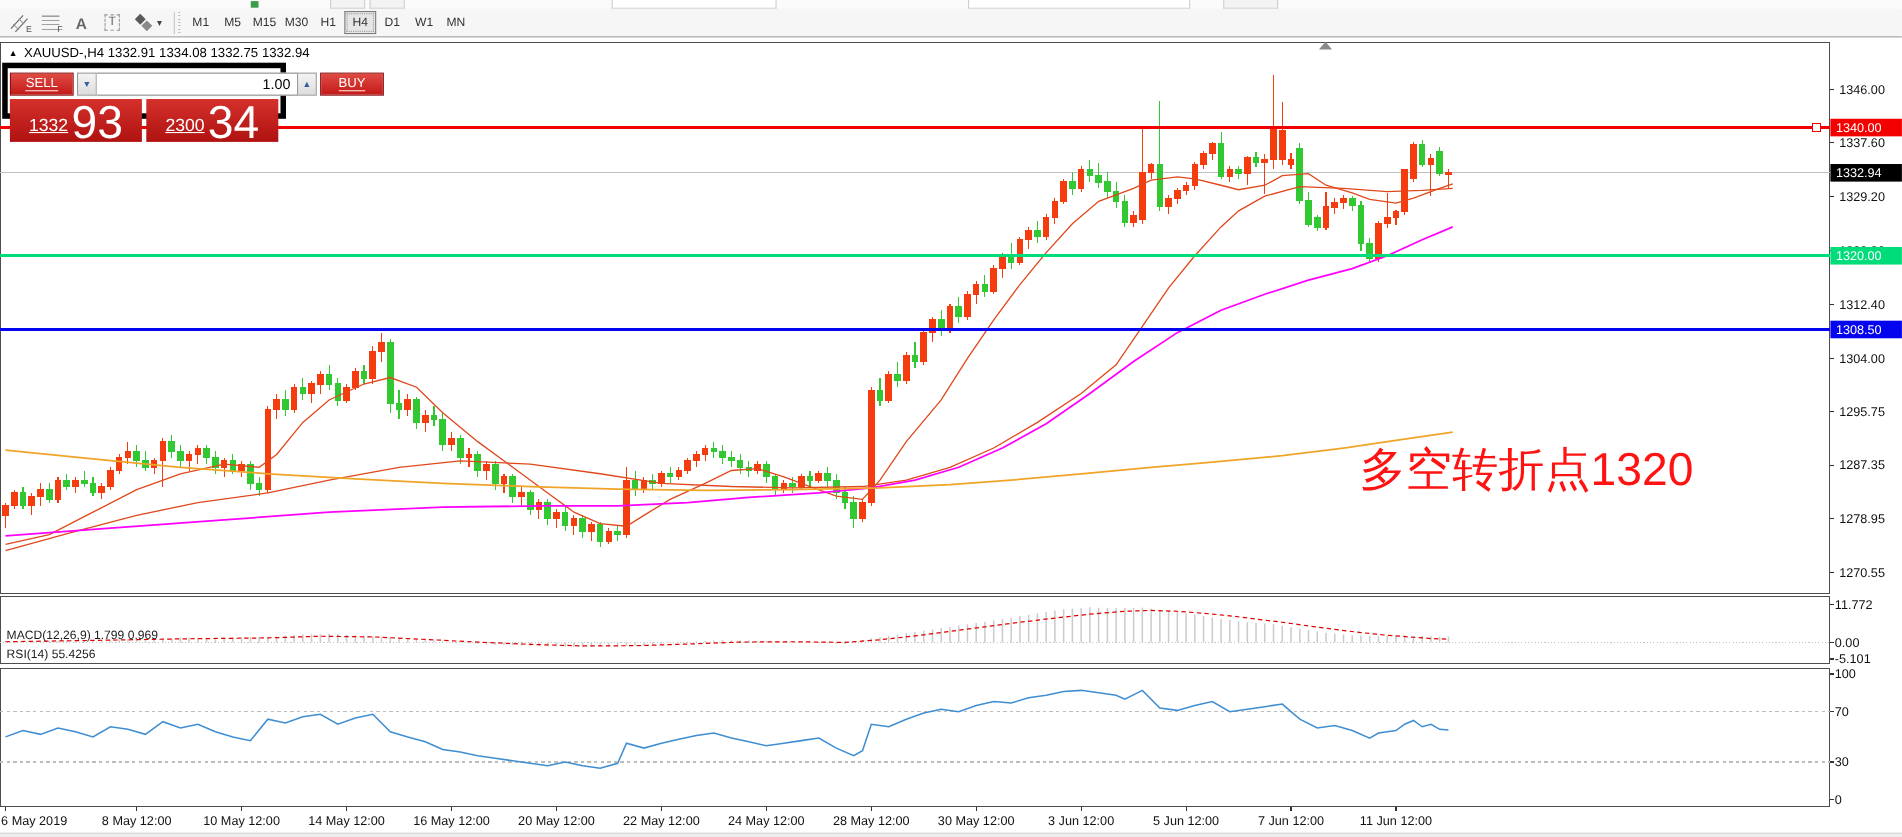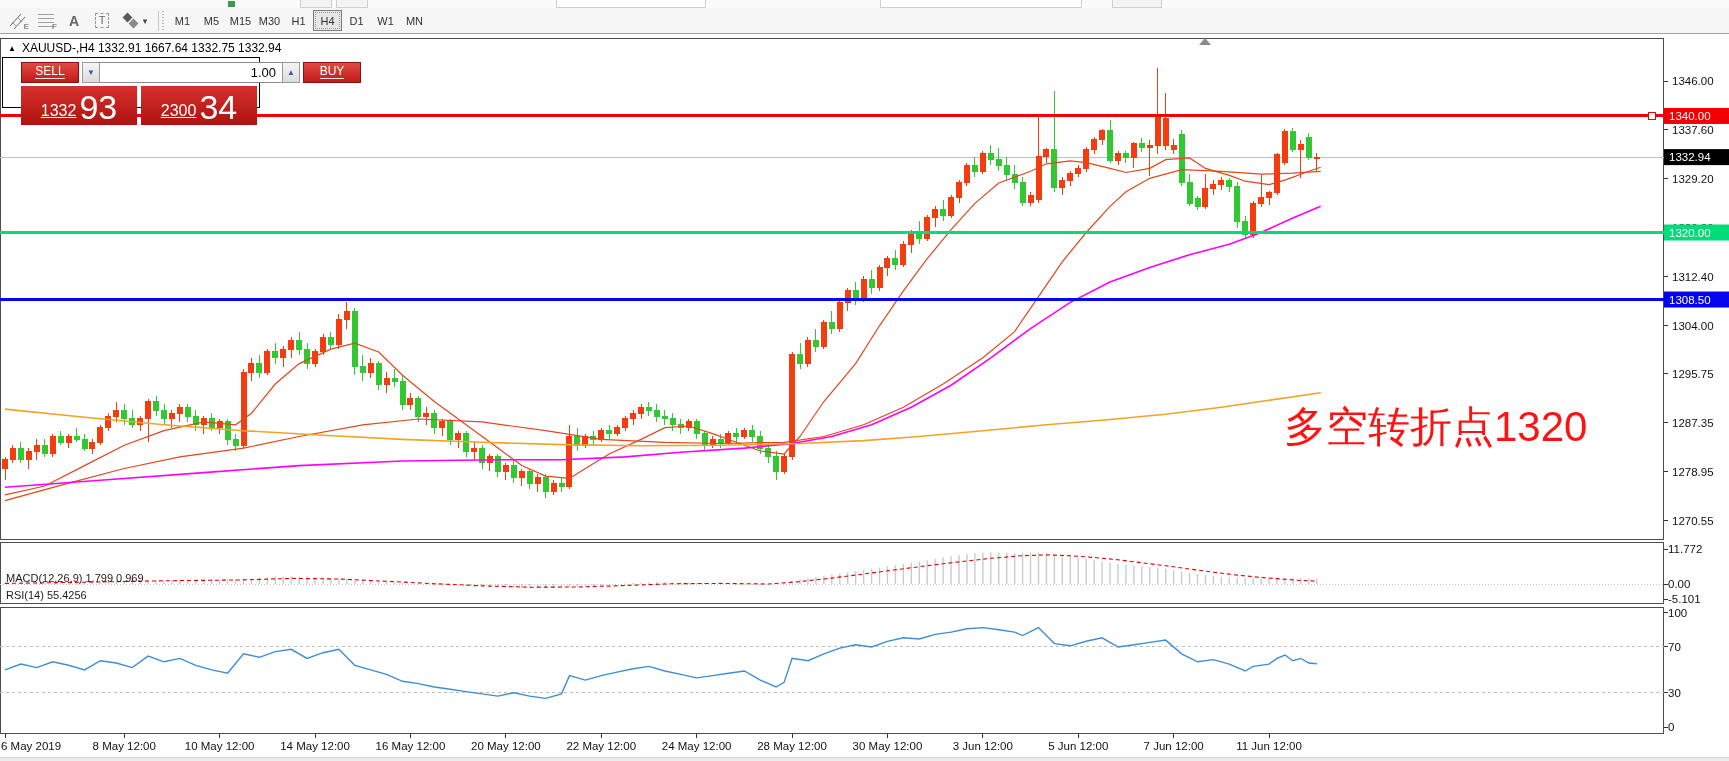--- a/index.html
+++ b/index.html
@@ -25,39 +25,39 @@
   .sep{width:1px;height:20px;background:#c9c9c9;margin:0 3px 0 6px;}
   .grip{width:5px;height:20px;margin-right:4px;background:repeating-linear-gradient(#bbb 0 1px,transparent 1px 3px);width:2px;}
   .tf{min-width:29px;height:21px;display:flex;align-items:center;justify-content:center;
       font-size:11px;color:#333;border:1px solid transparent;box-sizing:border-box;}
   .tf.active{background:#e6e6e6;border:1px solid #7d7d7d;outline:1px dotted #9a9a9a;outline-offset:-3px;}
   
   .symhead{position:absolute;left:8px;top:41px;font-size:12px;color:#000;z-index:5;display:flex;align-items:center;gap:6px;}
   .symhead .tri{font-size:8px;}
   
   .order{position:absolute;left:2px;top:57px;width:258px;height:51px;background:#fff;
-         border:1px solid #000000;z-index:5;box-sizing:border-box;padding-left:16px;}
+         border:5px solid #000000;z-index:5;box-sizing:border-box;}
   .orow1{display:flex;align-items:center;height:26px;padding:2px 2px 0 2px;box-sizing:border-box;gap:3px;}
   .obtn{height:21px;flex:0 0 58px;display:flex;align-items:center;justify-content:center;color:#fff;font-size:12px;
         background:linear-gradient(#e04b44,#c21a18);border:1px solid #8e0f0f;box-sizing:border-box;}
   .obtn span{border-bottom:1px solid #ffdede;line-height:13px;}
   .spin{flex:1;display:flex;align-items:stretch;height:21px;}
   .spbtn{width:18px;background:linear-gradient(#f4f4f4,#dcdcdc);border:1px solid #9a9a9a;display:flex;
          align-items:center;justify-content:center;font-size:8px;color:#2f5f9f;box-sizing:border-box;}
   .spin input{flex:1;min-width:0;border:1px solid #8a8a8a;border-left:none;border-right:none;
         text-align:right;font-size:13px;padding:0 6px 0 0;font-family:"Liberation Sans",sans-serif;}
   .orow2{display:flex;gap:4px;padding:2px;height:43px;box-sizing:border-box;}
   .tile{flex:1;background:linear-gradient(#d5312c,#af1210);display:flex;align-items:flex-end;justify-content:center;
         color:#fff;padding-bottom:1px;}
   .tile .small{font-size:16px;line-height:26px;margin-right:3px;text-decoration:underline;}
-  .tile .big{font-size:34px;line-height:34px;}
+  .tile .big{font-size:42px;line-height:34px;}
   
   .indlabel{position:absolute;font-size:11px;color:#1c1c1c;z-index:3;}
   
-  .annot{position:absolute;left:1284px;top:404px;font-size:42px;line-height:1.1;color:#ff1212;z-index:3;white-space:nowrap;}
+  .annot{position:absolute;left:1236px;top:404px;font-size:42px;line-height:1.1;color:#ff1212;z-index:3;white-space:nowrap;}
   
   svg.chart{position:absolute;left:0;top:0;z-index:1;font-family:"Liberation Sans",sans-serif;}
   .bottom-strip{position:absolute;left:0;top:757px;width:100%;height:4px;background:#ededed;border-top:1px solid #d6d6d6;z-index:2;}
 </style>
 </head>
 <body>
 
 <div class="screen">
 
   <div class="top-strip">
@@ -106,21 +106,21 @@
         <div class="tf">H1</div>
         <div class="tf active">H4</div>
         <div class="tf">D1</div>
         <div class="tf">W1</div>
         <div class="tf">MN</div>
       </div>
   </div>
 
   <div class="symhead">
     <span class="tri">▲</span>
-    <span>XAUUSD-,H4  1332.91 1667.64 1332.75 1332.94</span>
+    <span>XAUUSD-,H4  1332.91 1334.08 1332.75 1332.94</span>
   </div>
 
   <div class="order">
     <div class="orow1">
       <div class="obtn">
           <span>SELL</span>
         </div>
       <div class="spin">
         <div class="spbtn">▼</div>
         <input value="1.00" style="">

